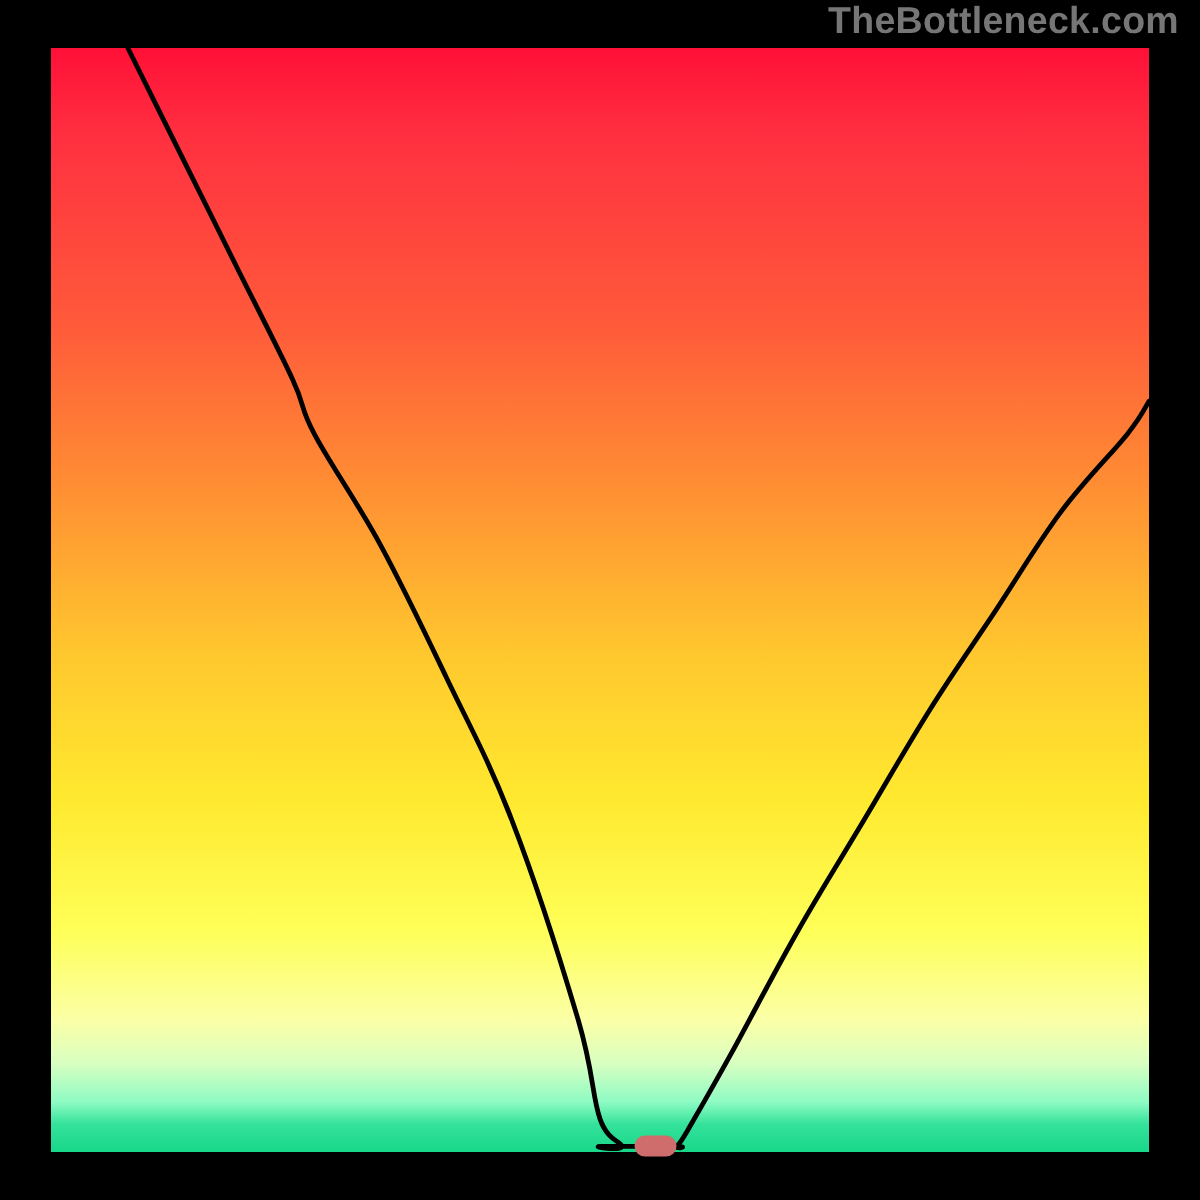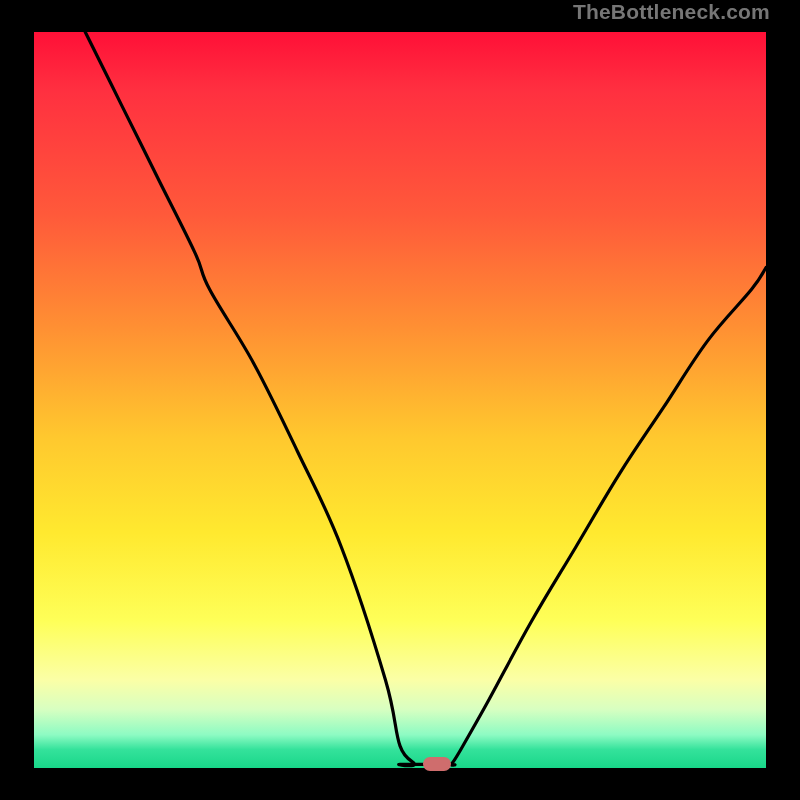--- a/index.html
+++ b/index.html
@@ -13,22 +13,22 @@
   }
   .frame {
     position: relative;
     width: 800px;
     height: 800px;
     background: #000000;
   }
   .watermark {
     position: absolute;
     top: 0px;
-    right: 30px;
-    font-size: 21px;
+    right: 14px;
+    font-size: 25px;
     font-weight: 600;
     letter-spacing: 0.2px;
     color: #767676;
     user-select: none;
   }
   .plot {
     position: absolute;
     left: 34px;
     top: 32px;
     width: 732px;

